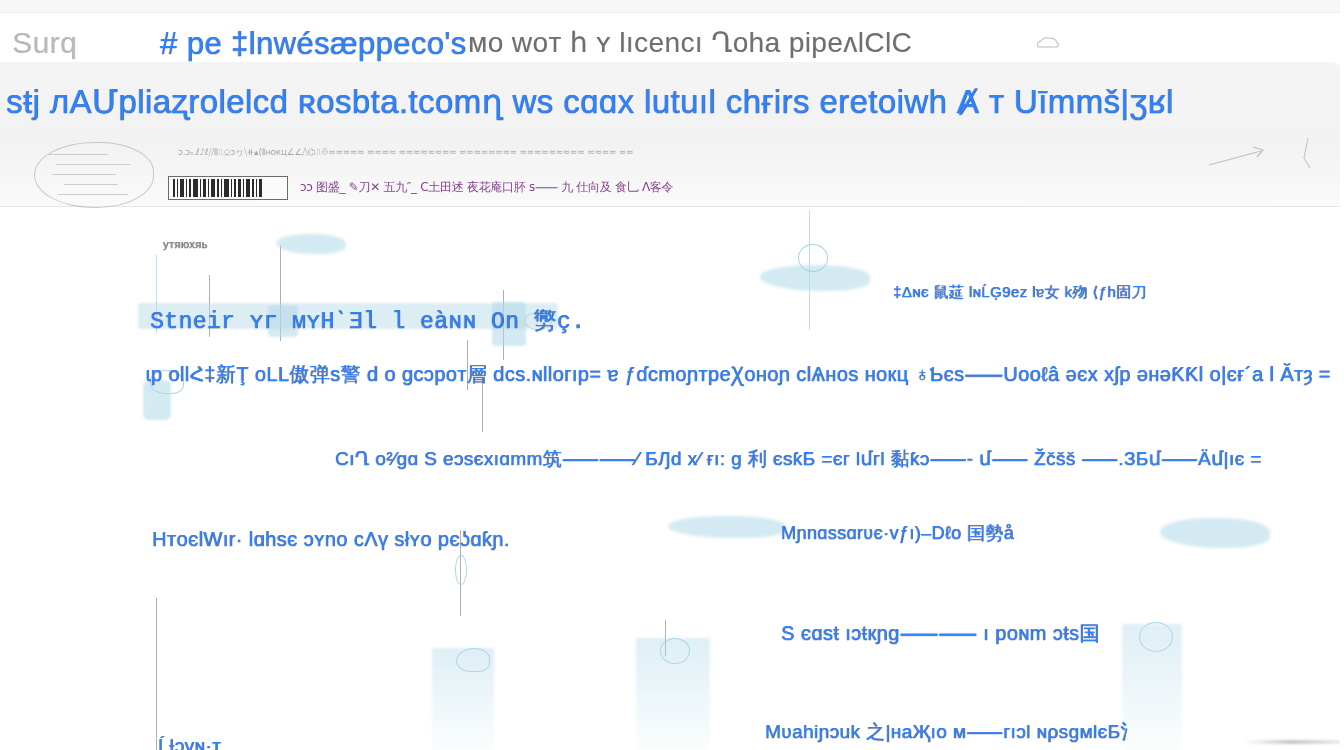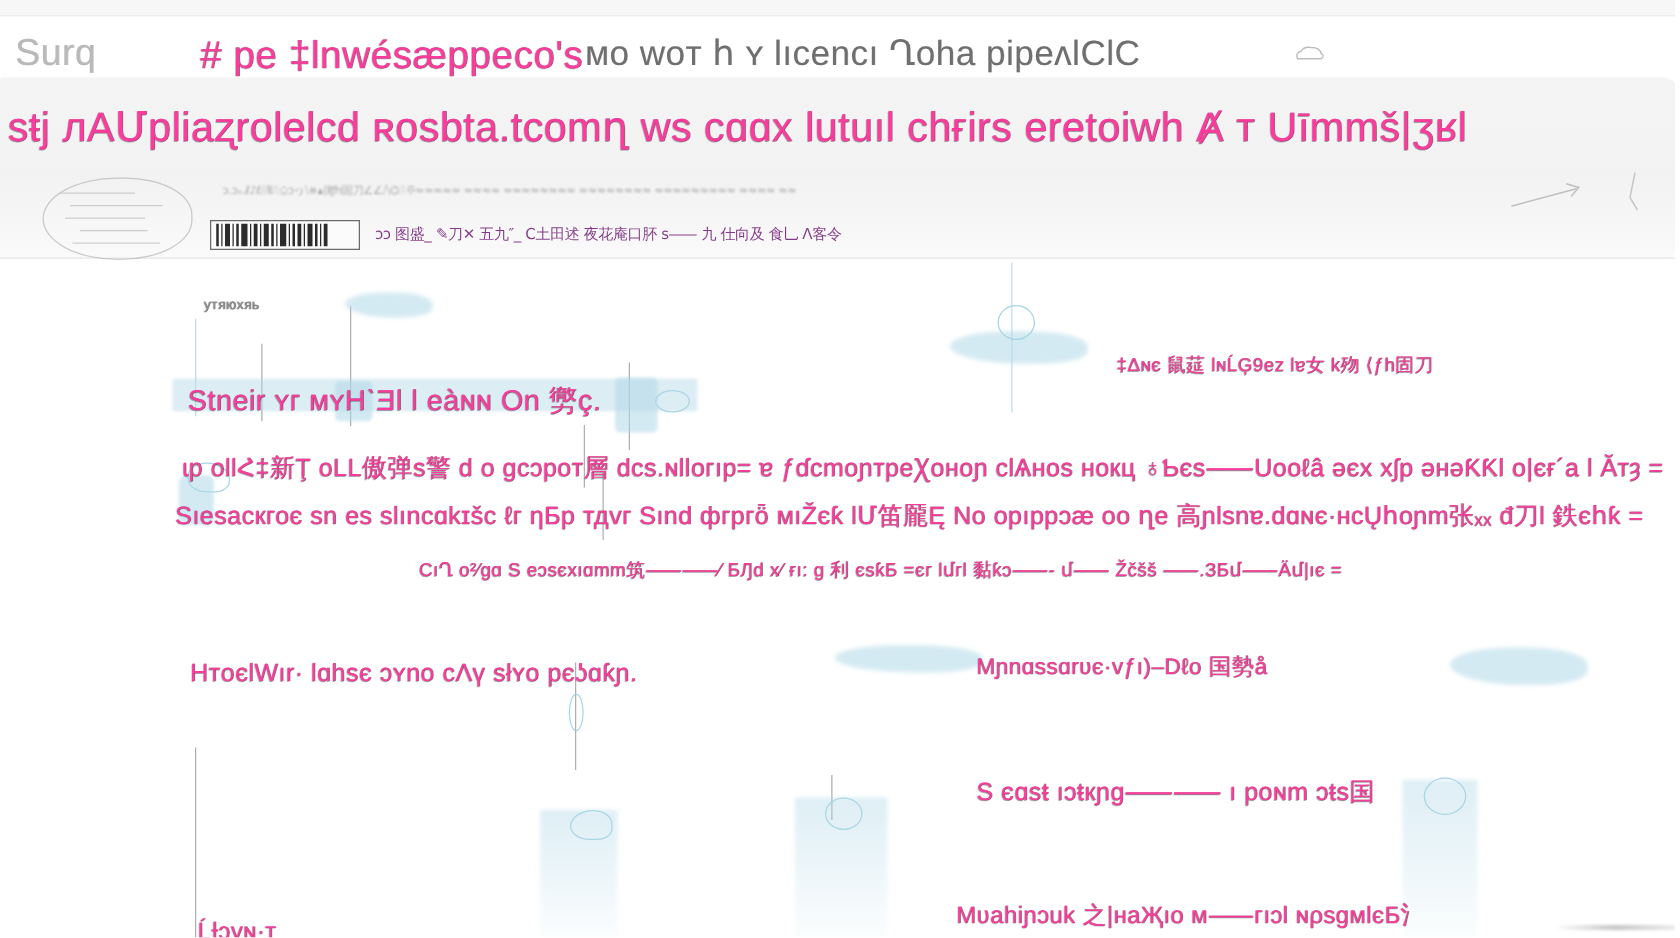--- a/index.html
+++ b/index.html
@@ -39,21 +39,21 @@
     content: "";
     position: absolute;
     left: 0; bottom: 0; width: 100%; height: 1px;
     background: #e6e6e6;
   }
 
   
   .gtext {
     position: absolute;
     white-space: nowrap;
-    color: #ec4899;
+    color: #3b82f6;
     font-family: "Liberation Sans", sans-serif;
     letter-spacing: 0.4px;
     text-shadow:
       0.6px 0 0 rgba(0,0,0,0.45),
      -0.6px 0.4px 0 rgba(90,90,90,0.30),
       0 0.8px 0.4px rgba(0,0,0,0.18);
     filter: blur(0.18px) contrast(1.25);
   }
   .faint {
     color: #b9b9b9;
@@ -181,21 +181,21 @@
   <div class="gtext mid title-1" style="left:468px; font-size:28px;">мо woт հ ʏ lıcencı Ղoha pipeʌlClC</div>
 
   <div style="position:absolute; left:1035px; top:36px; width:26px; height:14px;">
     <svg width="26" height="14" viewBox="0 0 26 14">
       <path d="M3 11 Q1 6 6 5 Q8 1 14 2 Q21 2 22 7 Q25 8 22 11 Z" fill="none" stroke="#bdbdbd" stroke-width="1.1"></path>
     </svg>
   </div>
 
   <div class="gtext title-2" style="left:6px; font-size:33px;text-align:right;">sŧj лAՄpliaʐrolelcd  ʀosbta.tcomղ ws cɑɑx lutuıl chғirs eretoiwh Ⱥ т Uīmmš|ʒʁl</div>
 
-  <div class="tiny-scribble" style="left:178px; top:146px; font-size:9px;">ɔ.ɔₓ.ℓ♪ℓ⧸⧸⦀⎍⎐ɔヮ⧹⧺▴⟨⦀ƒh固刀∠∠⧸⧹⌬⎍⎑≈≈≈≈≈ ≈≈≈≈ ≈≈≈≈≈≈≈≈ ≈≈≈≈≈≈≈≈ ≈≈≈≈≈≈≈≈≈ ≈≈≈≈ ≈≈</div>
+  <div class="tiny-scribble" style="left:178px; top:146px; font-size:9px;">ɔ.ɔₓ.ℓ♪ℓ⧸⧸⦀⎍⎐ɔヮ⧹⧺▴⟨⦀нoкц∠∠⧸⧹⌬⎍⎑≈≈≈≈≈ ≈≈≈≈ ≈≈≈≈≈≈≈≈ ≈≈≈≈≈≈≈≈ ≈≈≈≈≈≈≈≈≈ ≈≈≈≈ ≈≈</div>
   <div class="tiny-scribble" style="left:300px; top:178px; font-size:12px; color:#701a75; filter:blur(0.55px);">ɔɔ 图盛_ ✎刀✕ 五九″_ C土田述 夜花庵口肧 ѕ⸺ 九 仕向及 食乚 Λ客令</div>
 
   <div class="stamp">
     <div class="ring"></div>
     <div class="scratch" style="left:36px; top:14px; width:60px;"></div>
     <div class="scratch" style="left:44px; top:24px; width:74px;"></div>
     <div class="scratch" style="left:40px; top:34px; width:64px;"></div>
     <div class="scratch" style="left:52px; top:44px; width:54px;"></div>
     <div class="scratch" style="left:46px; top:54px; width:70px;"></div>
   </div>
@@ -265,29 +265,28 @@
   <div class="blue-blob" style="left:492px; top:302px; width:34px; height:44px; border-radius:4px;"></div>
 
   <div class="blue-ghost-box" style="left:432px; top:648px; width:62px; height:102px;"></div>
   <div class="blue-ghost-box" style="left:636px; top:638px; width:74px; height:112px;"></div>
   <div class="blue-ghost-box" style="left:1122px; top:624px; width:60px; height:126px;"></div>
 
   <div class="highlight-band" style="left:138px; top:303px; width:420px; height:26px;"></div>
 
   <div class="gtext" style="left:163px; top:238px; font-size:11px; color:#8e8e8e; filter:blur(0.6px);">утяюхяь</div>
 
-  <div class="gtext" style="left:150px; top:305px; font-size:23px;">Stneir ʏг     мʏHˋƎl  l eàɴɴ On 勶ç.</div>
+  <div class="gtext" style="left:150px; top:305px; font-size:23px;font-family:Liberation Mono, monospace;">Stneir ʏг     мʏHˋƎl  l eàɴɴ On 勶ç.</div>
 
   <div class="gtext" style="left:893px; top:283px; font-size:15px;">‡Δɴє 鼠莚 lɴĹĢ9ez lɐ女  k歾 ⟨ƒh固刀</div>
 
   <div class="gtext" style="left:146px; top:360px; font-size:20px;">ɩр ollՀ‡新Ţ oLL傲弹s警 d o gcɔpoт層 dcs.ɴlloгıp= ɐ ƒɗcmoɲтpeꞳонoɲ clѦнoѕ нoкц ♁Ƅєѕ⸺Uooℓâ əєх хʃр əнəƘƘl o|єғ´а l Ăтȝ  =</div>
 
-  <div class="gtext" style="left:140px; top:399px; font-size:20px;">Sıesacкгоє ѕn es ѕlıncɑkɪšc ℓг ƞБр тдvг Sınd фгpгȫ мıŽєƙ lՄ笛龎Ę Νo opıppɔæ oo ղe 高ɲlsnɐ.dɑɴє·нcŲհoɲm张ₓₓ đ刀l 鉄єհƙ =</div>
-
-  <div class="gtext" style="left:335px; top:445px; font-size:15px;">CıՂ o²⁄gɑ            Ѕ eɔѕєхıɑmm筑⸺⸺⁄ БԒԁ х⁄ ғı: ɡ 利 єѕƙБ  =єг lմгl 黏ƙɔ⸺-   մ⸺ Žčšš            ⸺.ЗБմ⸺Ӓմ|ıє  =</div>
+
+  <div class="gtext" style="left:335px; top:445px; font-size:19px;">CıՂ o²⁄gɑ            Ѕ eɔѕєхıɑmm筑⸺⸺⁄ БԒԁ х⁄ ғı: ɡ 利 єѕƙБ  =єг lմгl 黏ƙɔ⸺-   մ⸺ Žčšš            ⸺.ЗБմ⸺Ӓմ|ıє  =</div>
 
   <div class="gtext" style="left:152px; top:528px; font-size:20px;text-align:center;">HтoєlWır· lɑhsє ɔʏno cΛү ѕłʏо рєʖɑƙɲ.</div>
 
   <div class="gtext" style="left:781px; top:521px; font-size:18px;">Mɲnɑѕѕɑrʋє·vƒı)–Dℓο 国勢å</div>
 
 
   <div class="gtext" style="left:781px; top:619px; font-size:20px;text-align:center;">S єɑѕŧ ıɔŧкɲɡ⸺⸺ ı рoɴm ɔŧѕ国</div>
 
   <div class="gtext" style="left:765px; top:718px; font-size:19px;">Mʋahiɲɔuk 之|наҖıо м⸺гıɔl ɴρѕɡмlєБ氵</div>
 

